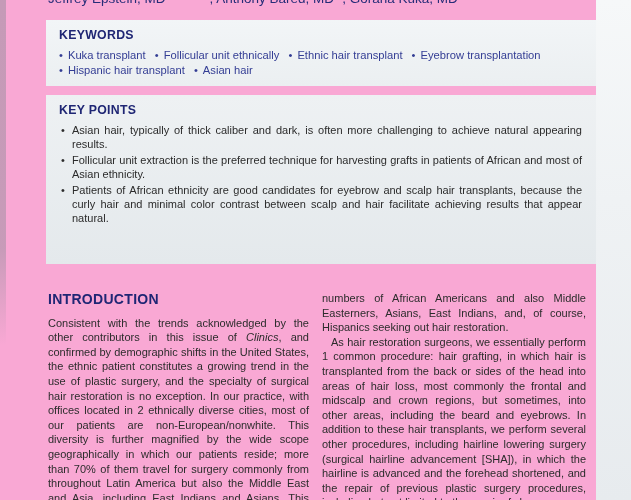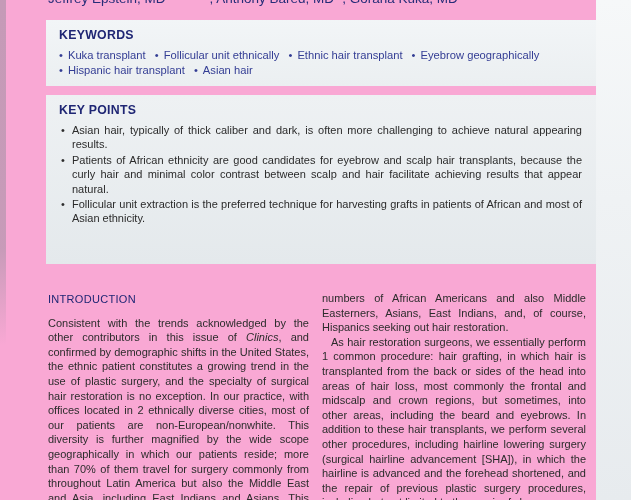--- a/index.html
+++ b/index.html
@@ -84,21 +84,21 @@
   .col {
     position: absolute;
     font-size: 11px; line-height: 14.6px;
     color: #2c2c2c;
     text-align: justify;
   }
   .col-left  { left: 48px;  top: 292px; width: 261px; }
   .col-right { left: 322px; top: 291px; width: 264px; }
   .section-heading {
     margin: 0 0 9px 0;
-    font-size: 11px; font-weight: normal;
+    font-size: 14px; font-weight: bold;
     letter-spacing: 0.3px;
     color: #1f2674;
     text-align: left;
   }
   .col p { margin: 0; }
   .p-indent { text-indent: 9px; }
   .italic { font-style: italic; }
 </style>
 </head>
 <body>
@@ -111,32 +111,32 @@
   <div class="author-line">
     <span>Jeffrey Epstein, MD</span><span class="author-gap-1"></span><span>, Anthony Bared, MD</span><span class="author-gap-2"></span><span>, Gorana Kuka, MD</span>
   </div>
 
   <section class="box kw-box">
     <h2 class="box-heading">KEYWORDS</h2>
     <div class="kw-line">
       <span class="kw-item"><span class="kw-bullet">•</span><span>Kuka transplant</span></span>
       <span class="kw-item"><span class="kw-bullet">•</span><span>Follicular unit ethnically</span></span>
       <span class="kw-item"><span class="kw-bullet">•</span><span>Ethnic hair transplant</span></span>
-      <span class="kw-item"><span class="kw-bullet">•</span><span>Eyebrow geographically</span></span>
+      <span class="kw-item"><span class="kw-bullet">•</span><span>Eyebrow transplantation</span></span>
       <span class="kw-item"><span class="kw-bullet">•</span><span>Hispanic hair transplant</span></span>
       <span class="kw-item"><span class="kw-bullet">•</span><span>Asian hair</span></span>
     </div>
   </section>
 
   <section class="box kp-box">
     <h2 class="box-heading">KEY POINTS</h2>
     <ul class="kp-list">
       <li>Asian hair, typically of thick caliber and dark, is often more challenging to achieve natural appearing results.</li>
+      <li>Follicular unit extraction is the preferred technique for harvesting grafts in patients of African and most of Asian ethnicity.</li>
       <li>Patients of African ethnicity are good candidates for eyebrow and scalp hair transplants, because the curly hair and minimal color contrast between scalp and hair facilitate achieving results that appear natural.</li>
-      <li>Follicular unit extraction is the preferred technique for harvesting grafts in patients of African and most of Asian ethnicity.</li>
     </ul>
   </section>
 
   <div class="col col-left">
     <h2 class="section-heading">INTRODUCTION</h2>
     <p><span>Consistent with the trends acknowledged by the other contributors in this issue of </span><span class="italic">Clinics</span><span>, and confirmed by demographic shifts in the United States, the ethnic patient constitutes a growing trend in the use of plastic surgery, and the specialty of surgical hair restoration is no exception. In our practice, with offices located in 2 ethnically diverse cities, most of our patients are non-European/nonwhite. This diversity is further magnified by the wide scope geographically in which our patients reside; more than 70% of them travel for surgery commonly from throughout Latin America but also the Middle East and Asia, including East Indians and Asians. This ethnic di-</span></p>
   </div>
 
   <div class="col col-right">
     <p>numbers of African Americans and also Middle Easterners, Asians, East Indians, and, of course, Hispanics seeking out hair restoration.</p>

